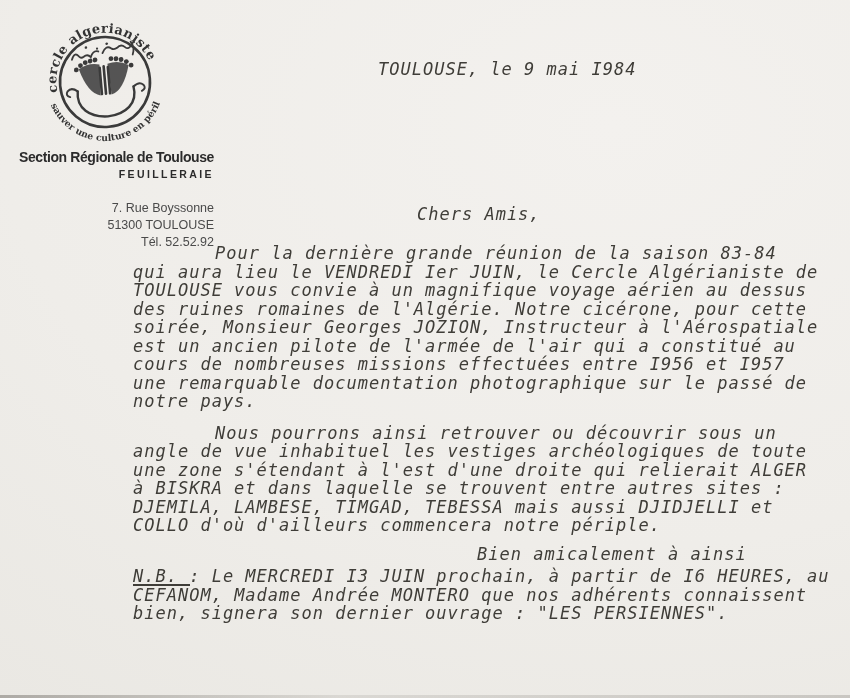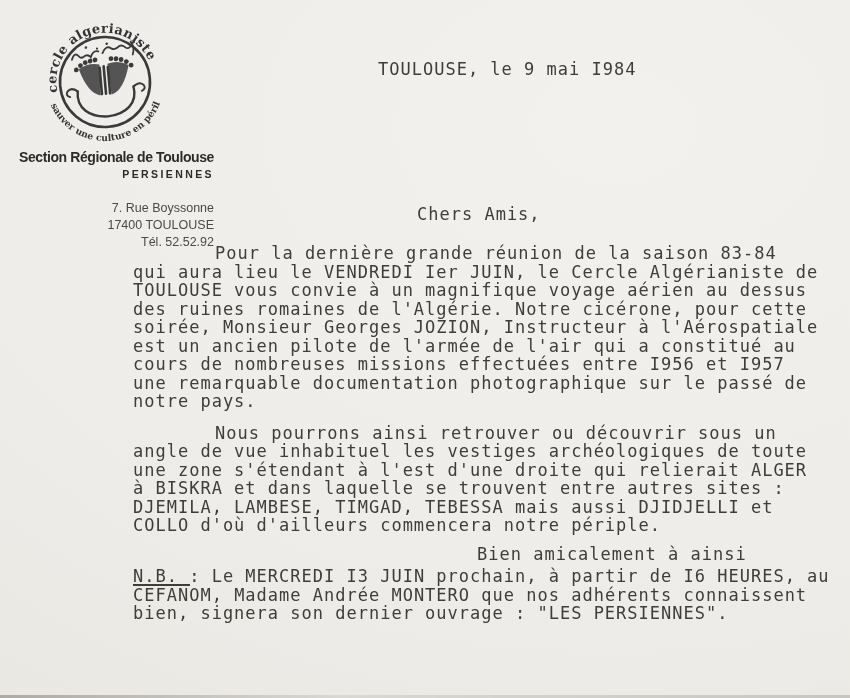--- a/index.html
+++ b/index.html
@@ -9,20 +9,21 @@
     color:#3f3d38;
   }
   .paper::after{
     content:"";position:absolute;left:0;bottom:0;width:100%;height:3px;
     background:linear-gradient(to right, rgba(60,55,48,.35), rgba(60,55,48,.10) 40%, rgba(60,55,48,.20));
     pointer-events:none;
   }
   
   .typed{
     font-family:"DejaVu Sans Mono",monospace;
+    font-style:italic;
     font-size:17px;line-height:18.5px;letter-spacing:1px;
     white-space:pre-line;color:#3f3d38;
   }
   .dateline{position:absolute;left:378px;top:60px;}
   .salutation{position:absolute;left:417px;top:205px;}
   .body-col{position:absolute;left:133px;top:244px;width:715px;}
   .para{margin:0 0 13px 0;}
   .para.indent{text-indent:82px;}
   .para.p2{margin-bottom:10px;}
   .para.p3{margin-bottom:0;}
@@ -96,24 +97,24 @@
           <circle cx="113" cy="57" r="2.4"></circle>
             <circle cx="118" cy="59.5" r="2.4"></circle>
           <circle cx="122.5" cy="63.5" r="2.4"></circle>
         </g>
       </g>
     </g>
   </svg>
 
   <div class="letterhead">
     <div class="lh-section">Section Régionale de Toulouse</div>
-    <div class="lh-secretariat">PERSIENNES</div>
+    <div class="lh-secretariat">FEUILLERAIE</div>
     <div class="lh-address">
       <div>7. Rue Boyssonne</div>
-      <div>17400 TOULOUSE</div>
+      <div>51300 TOULOUSE</div>
       <div>Tél. 52.52.92</div>
     </div>
   </div>
 
   <div class="typed dateline">TOULOUSE, le 9 mai I984</div>
 
   <div class="typed salutation">Chers Amis,</div>
 
   <div class="body-col">
     <div class="typed para indent p1">Pour la dernière grande réunion de la saison 83-84

